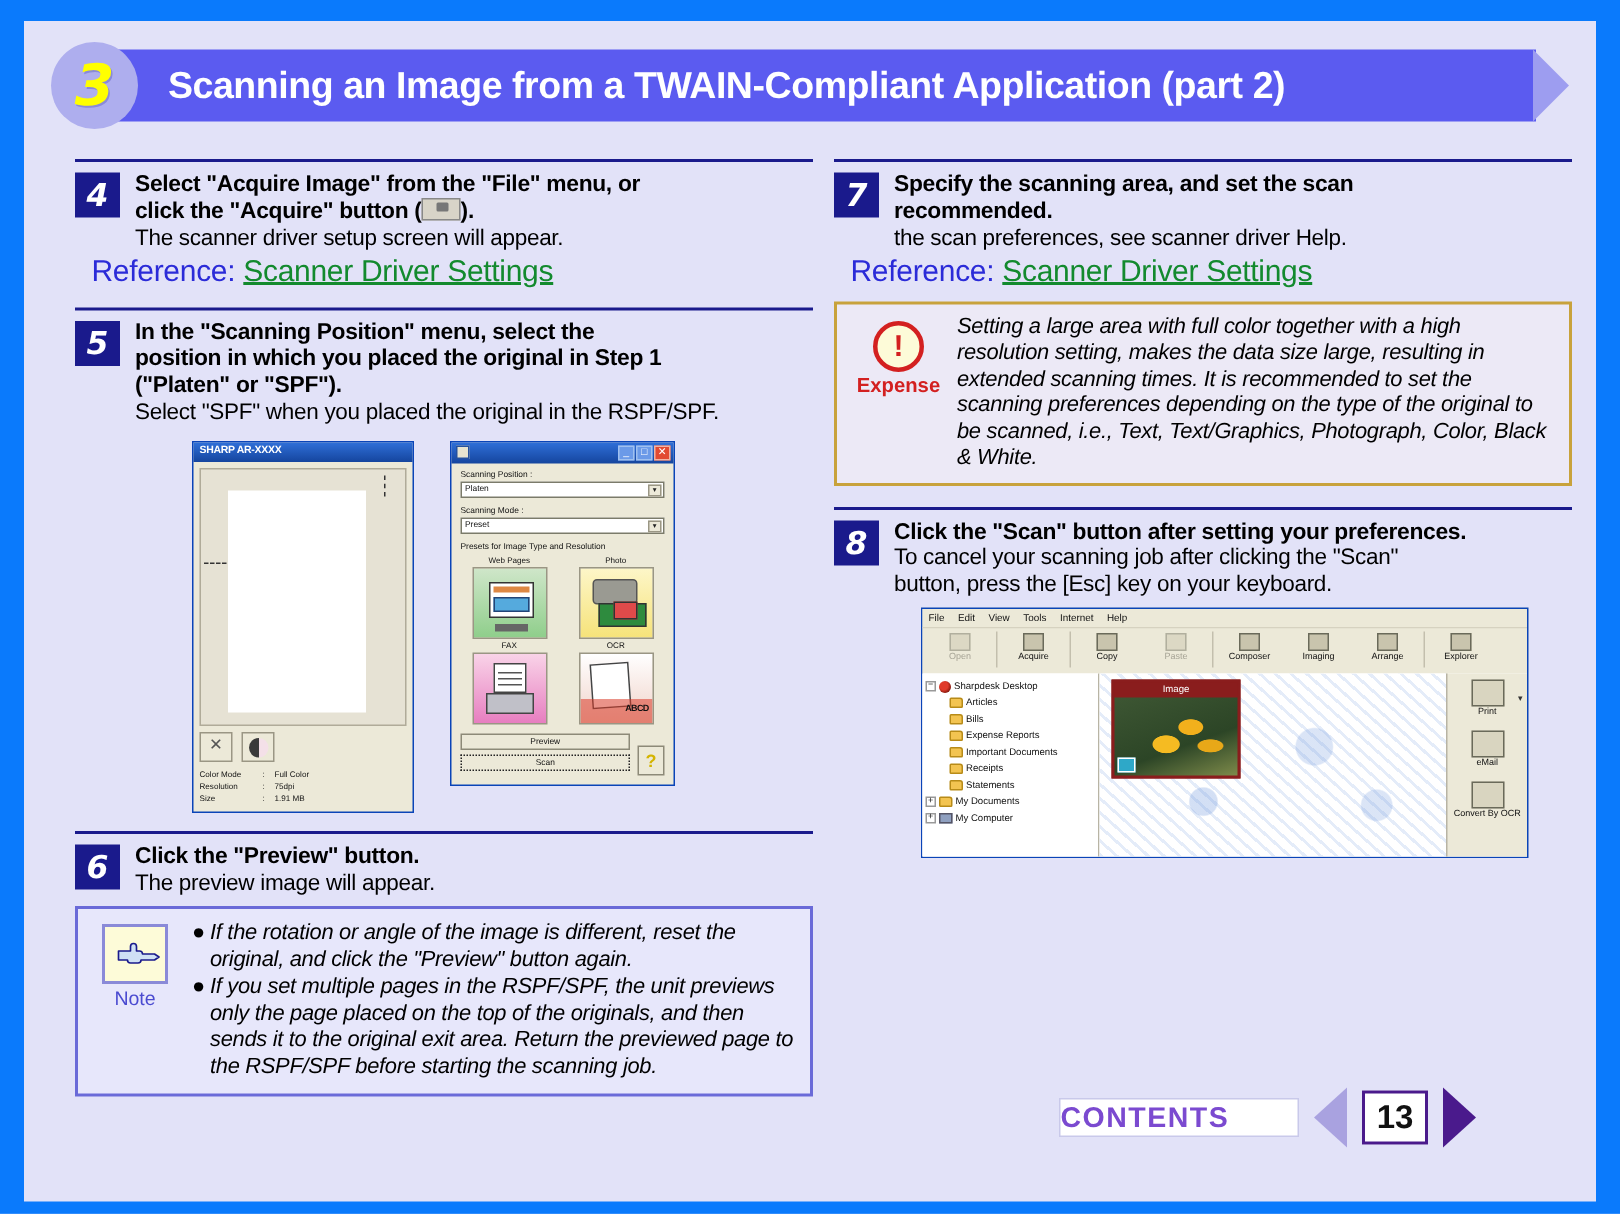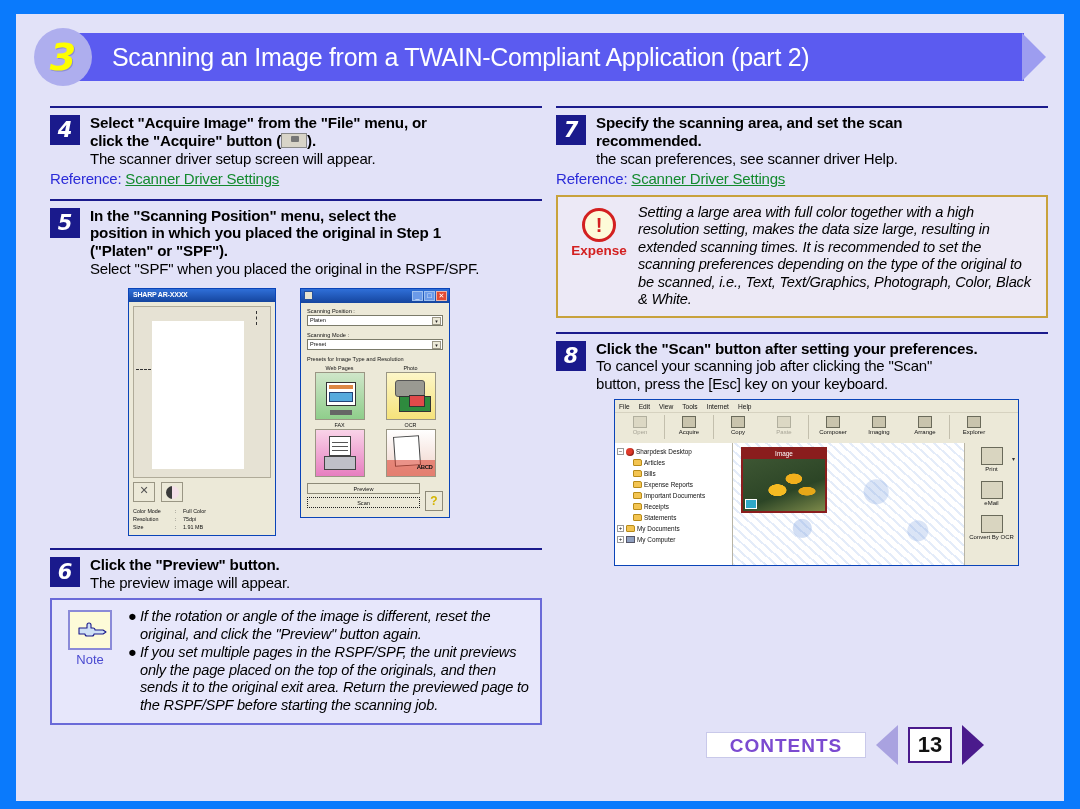--- a/index.html
+++ b/index.html
@@ -53,21 +53,21 @@
     position: absolute; left: 988px; top: 5px;
     width: 0; height: 0;
     border-top: 24px solid transparent;
     border-bottom: 24px solid transparent;
     border-left: 24px solid #9d9df0;
     z-index: 1;
   }
   .hdr-title {
     position: absolute; left: 78px; top: 5px;
     height: 48px; line-height: 48px;
-    color: #ffffff; font-size: 25px; font-weight: normal;
+    color: #ffffff; font-size: 25px; font-weight: bold;
     font-family: "Liberation Sans", sans-serif;
     letter-spacing: -0.3px;
     white-space: nowrap;
     z-index: 4;
   }
 
   
   .col { position: absolute; top: 92px; }
   .col-left  { left: 34px;  width: 492px; }
   .col-right { left: 540px; width: 492px; }
@@ -101,22 +101,23 @@
     border: 1px solid #888; background: #d8d4c8;
     vertical-align: -2px; position: relative;
     font-size: 3.6px; color: #444; text-align: center;
     line-height: 15px; overflow: hidden;
   }
   .inline-btn::before {
     content: ""; position: absolute; left: 9px; top: 2px;
     width: 8px; height: 6px; background: #777; border-radius: 1px;
   }
   .ref-line {
-    font-size: 15px; color: #2b2bd8; margin-top: 2px;
+    font-size: 20px; color: #2b2bd8; margin-top: 2px;
     letter-spacing: -0.2px;
+    margin-left: 11px;
   }
   .ref-link {
     color: #138a2e; text-decoration: underline;
   }
 
   
   .shots {
     position: relative; margin: 10px 0 0 78px;
     display: flex; gap: 24px; align-items: flex-start;
   }
@@ -429,21 +430,21 @@
   }
 
   
   .footer {
     position: absolute; left: 690px; top: 700px;
     width: 330px; height: 62px;
     display: flex; align-items: center; gap: 10px;
   }
   .fbtns { width: 160px; }
   .fbtn {
-    height: 26px; text-align: center; font-size: 19px; font-weight: bold;
+    height: 26px; font-size: 19px; font-weight: bold;
     line-height: 26px; letter-spacing: 1px;
   }
   .fbtn.contents { background: #ffffff; color: #7b4ad0; border: 1px solid #c9c9ea; }
   .fbtn.index { background: #4a1a8c; color: #ffffff; margin-top: 3px; }
   .arrow-l {
     width: 0; height: 0; border-top: 20px solid transparent;
     border-bottom: 20px solid transparent; border-right: 22px solid #a9a2e0;
   }
   .pagebox {
     width: 44px; height: 36px; background: #ffffff; border: 2px solid #4a1a8c;

